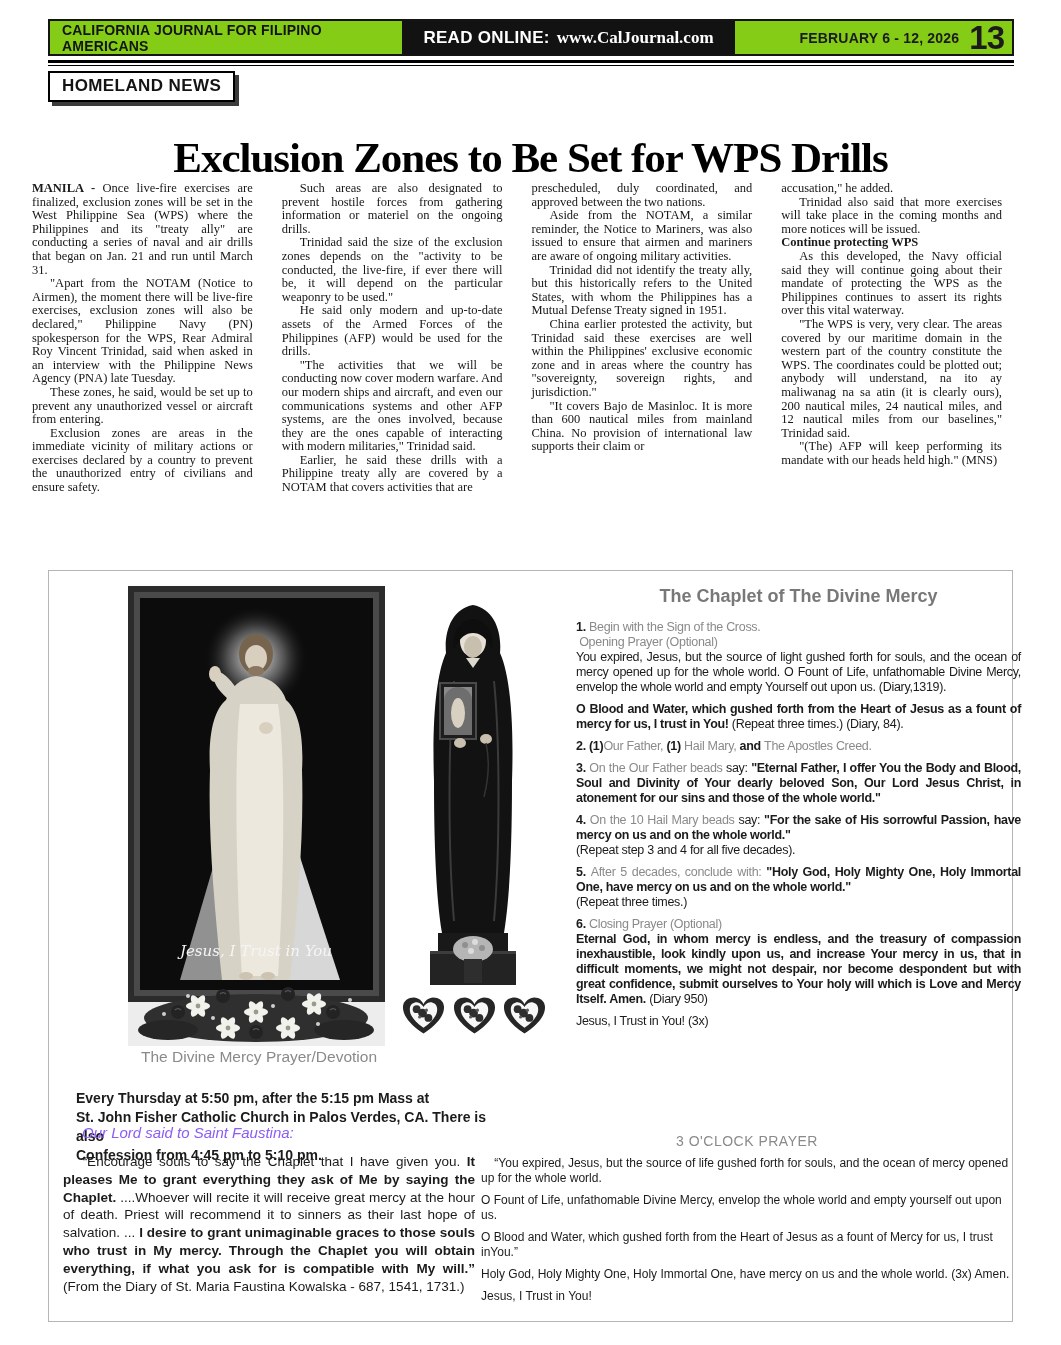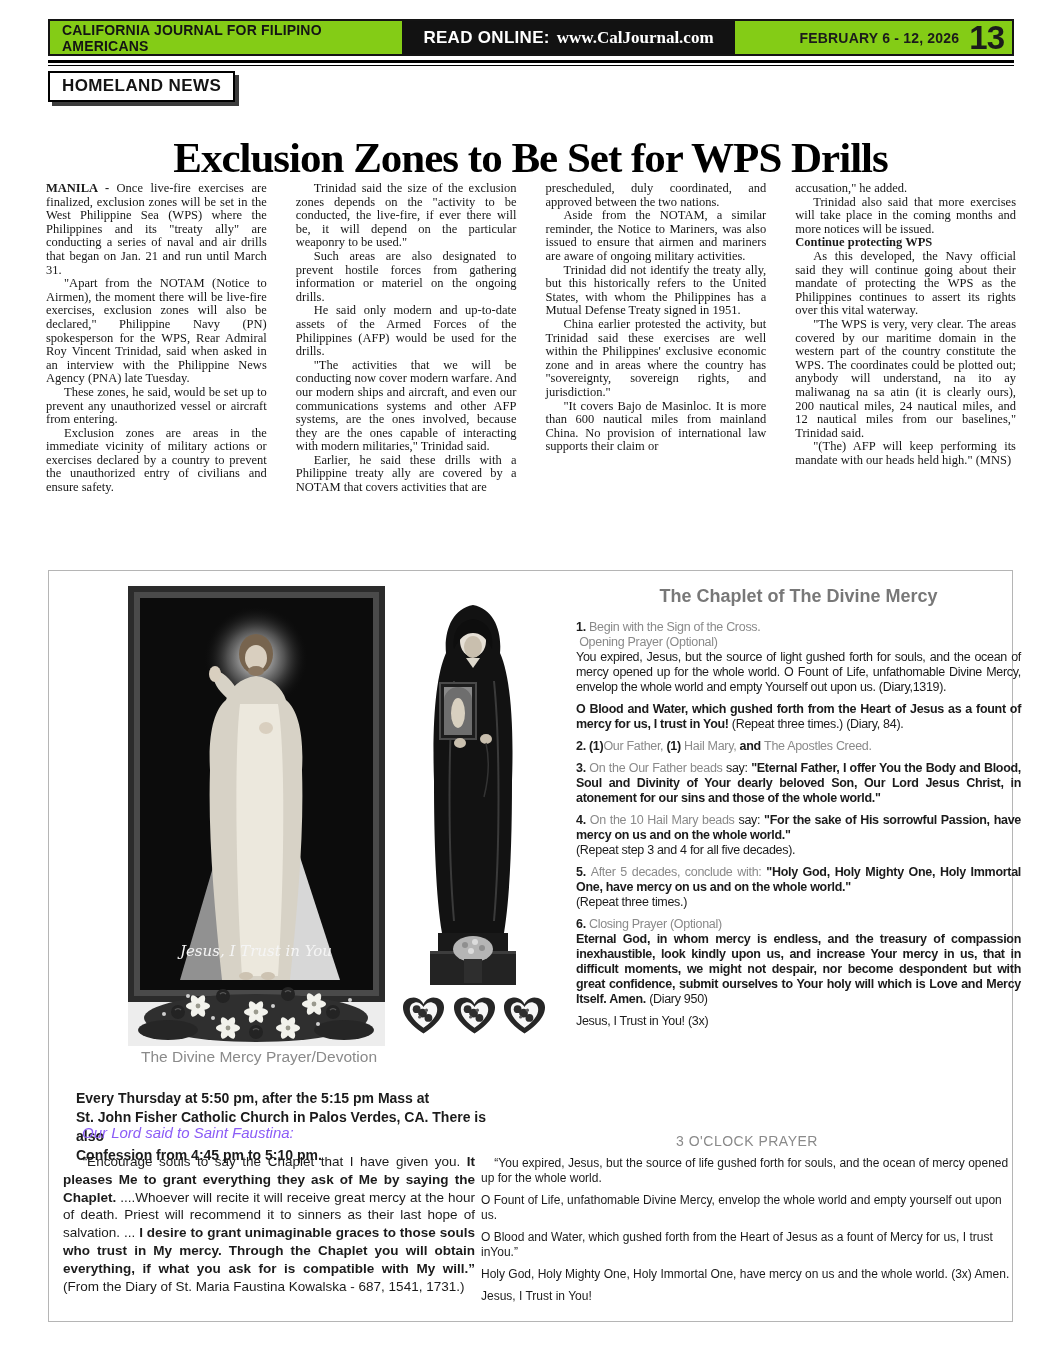--- a/index.html
+++ b/index.html
@@ -23,21 +23,21 @@
   .double-rule::after{content:"";position:absolute;left:0;top:2px;width:100%;height:1px;background:#000;}
 
   .section-box{position:absolute;left:48px;top:71px;border:2px solid #000000;background:#fff;
                padding:3px 12px 4px;font-weight:700;font-size:17px;letter-spacing:.4px;
                box-shadow:4px 4px 0 #3c3c3c;color:#141414;}
 
   
   .headline{position:absolute;left:0;top:104px;width:100%;text-align:center;
             font-family:"Liberation Serif",serif;font-weight:700;font-size:43px;
             letter-spacing:-1px;color:#000000;}
-  .article-columns{position:absolute;left:46px;top:182px;width:970px;height:382px;
+  .article-columns{position:absolute;left:32px;top:182px;width:970px;height:382px;
                    display:flex;gap:29px;overflow:hidden;}
   .article-col{flex:1 1 0;font-family:"Liberation Serif",serif;font-size:12.5px;
                line-height:13.6px;text-align:justify;color:#151515;hyphens:auto;}
   .art-p{margin:0;}
   .art-p.ind{text-indent:18px;}
   .art-p.subhead{font-weight:700;}
 
   
   .r-b{font-weight:700;color:#1b1b1b;}
   .r-g{color:#8a8a8a;}
@@ -89,22 +89,22 @@
 
   <h1 class="headline">Exclusion Zones to Be Set for WPS Drills</h1>
   <div class="article-columns">
       <div class="article-col">
         <p class="art-p"><span class="r-b">MANILA - </span><span class="r-n">Once live-fire exercises are finalized, exclusion zones will be set in the West Philippine Sea (WPS) where the Philippines and its "treaty ally" are conducting a series of naval and air drills that began on Jan. 21 and run until March 31.</span></p>
         <p class="art-p ind"><span class="r-n">"Apart from the NOTAM (Notice to Airmen), the moment there will be live-fire exercises, exclusion zones will also be declared," Philippine Navy (PN) spokesperson for the WPS, Rear Admiral Roy Vincent Trinidad, said when asked in an interview with the Philippine News Agency (PNA) late Tuesday.</span></p>
         <p class="art-p ind"><span class="r-n">These zones, he said, would be set up to prevent any unauthorized vessel or aircraft from entering.</span></p>
         <p class="art-p ind"><span class="r-n">Exclusion zones are areas in the immediate vicinity of military actions or exercises declared by a country to prevent the unauthorized entry of civilians and ensure safety.</span></p>
       </div>
       <div class="article-col">
+        <p class="art-p ind"><span class="r-n">Such areas are also designated to prevent hostile forces from gathering information or materiel on the ongoing drills.</span></p>
         <p class="art-p ind"><span class="r-n">Trinidad said the size of the exclusion zones depends on the "activity to be conducted, the live-fire, if ever there will be, it will depend on the particular weaponry to be used."</span></p>
-        <p class="art-p ind"><span class="r-n">Such areas are also designated to prevent hostile forces from gathering information or materiel on the ongoing drills.</span></p>
         <p class="art-p ind"><span class="r-n">He said only modern and up-to-date assets of the Armed Forces of the Philippines (AFP) would be used for the drills.</span></p>
         <p class="art-p ind"><span class="r-n">"The activities that we will be conducting now cover modern warfare. And our modern ships and aircraft, and even our communications systems and other AFP systems, are the ones involved, because they are the ones capable of interacting with modern militaries," Trinidad said.</span></p>
         <p class="art-p ind"><span class="r-n">Earlier, he said these drills with a Philippine treaty ally are covered by a NOTAM that covers activities that are</span></p>
       </div>
       <div class="article-col">
         <p class="art-p"><span class="r-n">prescheduled, duly coordinated, and approved between the two nations.</span></p>
         <p class="art-p ind"><span class="r-n">Aside from the NOTAM, a similar reminder, the Notice to Mariners, was also issued to ensure that airmen and mariners are aware of ongoing military activities.</span></p>
         <p class="art-p ind"><span class="r-n">Trinidad did not identify the treaty ally, but this historically refers to the United States, with whom the Philippines has a Mutual Defense Treaty signed in 1951.</span></p>
         <p class="art-p ind"><span class="r-n">China earlier protested the activity, but Trinidad said these exercises are well within the Philippines' exclusive economic zone and in areas where the country has "sovereignty, sovereign rights, and jurisdiction."</span></p>
         <p class="art-p ind"><span class="r-n">"It covers Bajo de Masinloc. It is more than 600 nautical miles from mainland China. No provision of international law supports their claim or</span></p>

